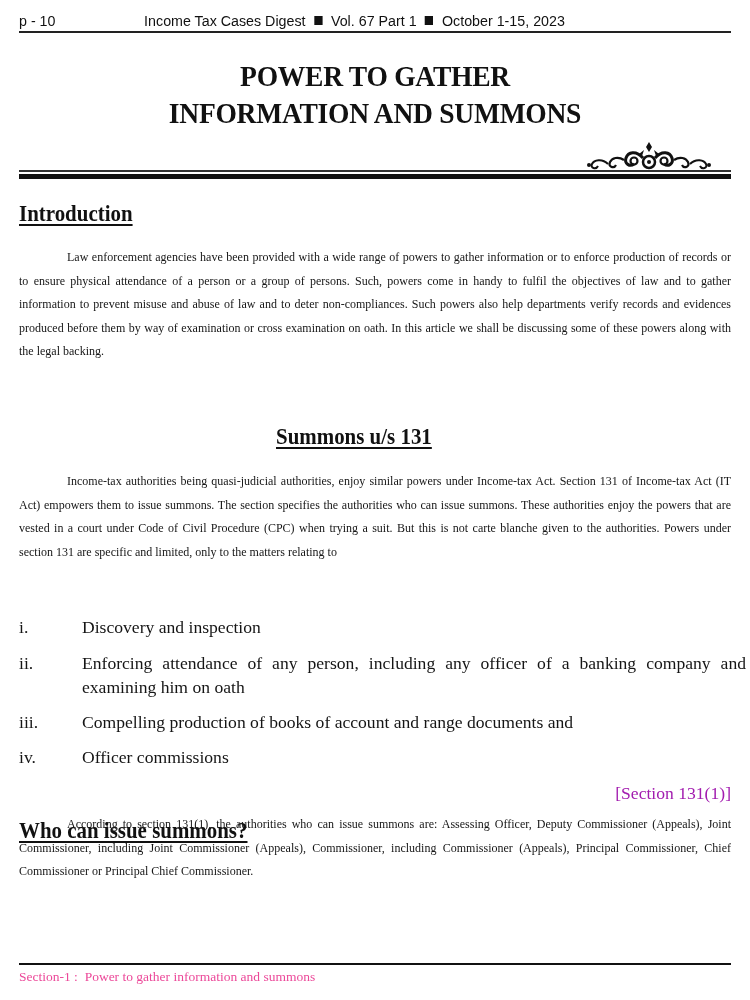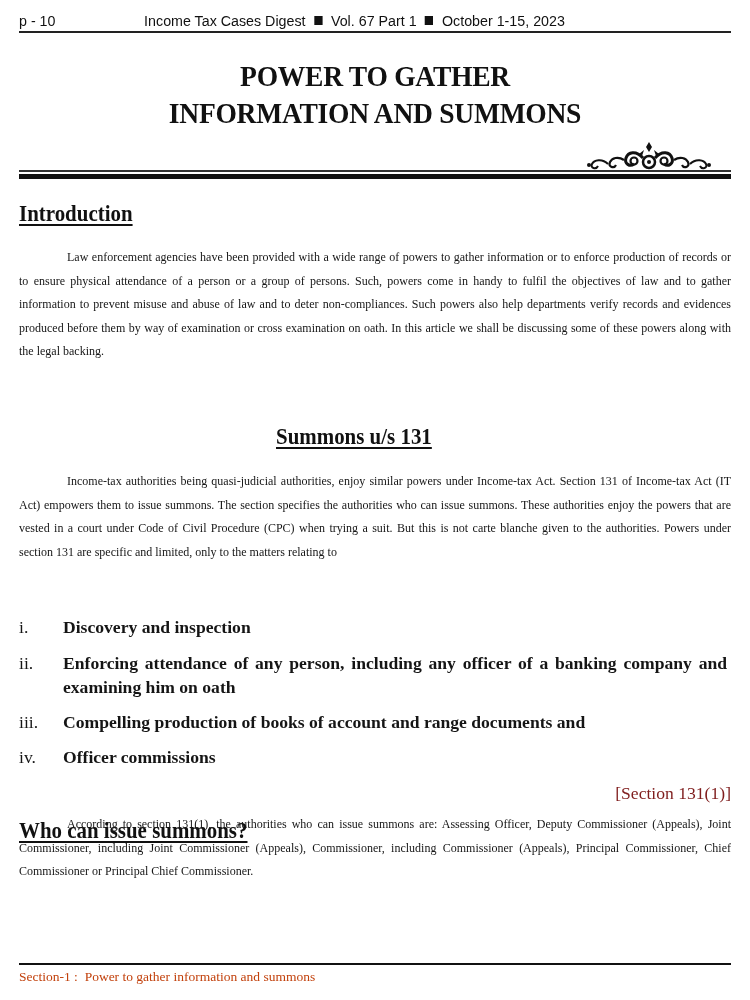--- a/index.html
+++ b/index.html
@@ -14,24 +14,24 @@
   .title { position: absolute; top: 58px; left: 0; width: 712px; text-align: center; font-family: "Liberation Serif", serif; font-weight: bold; font-size: 29px; line-height: 37px; letter-spacing: -0.3px; transform: scaleX(0.95); }
 
   .ornament { position: absolute; left: 565px; top: 140px; width: 130px; height: 34px; }
   .rule-thin { position: absolute; top: 170px; left: 0; width: 712px; height: 2px; background: #333; }
   .rule-thick { position: absolute; top: 174px; left: 0; width: 712px; height: 5px; background: #111; }
 
   .h2 { position: absolute; font-family: "Liberation Serif", serif; font-weight: bold; font-size: 22.5px; text-decoration: underline; text-decoration-thickness: 2px; text-underline-offset: 3px; white-space: nowrap; transform: scaleX(0.93); transform-origin: left; }
   .para { position: absolute; left: 0; width: 712px; font-family: Liberation Serif, serif; font-size: 12px; line-height: 23.5px; text-align: justify; text-indent: 48px; color: #151515; }
   .list-item { position: absolute; left: 0; width: 712px; font-family: "Liberation Serif", serif; font-size: 17.6px; line-height: 23.5px; color: #151515; }
   .list-item .num { position: absolute; left: 0; top: 0; }
-  .list-item .txt { position: absolute; left: 44px; width: 664px; text-align: justify; font-weight: bold; }
-  .cite { position: absolute; right: 0; top: 783px; font-family: "Liberation Serif", serif; font-size: 17.6px; color: #7f1d1d; }
+  .list-item .txt { position: absolute; left: 63px; width: 664px; text-align: justify; }
+  .cite { position: absolute; right: 0; top: 783px; font-family: "Liberation Serif", serif; font-size: 17.6px; color: #a21caf; }
   .foot-rule { position: absolute; top: 963px; left: 0; width: 712px; height: 2px; background: #111; }
-  .footer { position: absolute; top: 969px; left: 0; font-family: "Liberation Serif", serif; font-size: 13.5px; color: #c2410c; white-space: pre; }
+  .footer { position: absolute; top: 969px; left: 0; font-family: "Liberation Serif", serif; font-size: 13.5px; color: #ec4899; white-space: pre; }
 </style>
 </head>
 <body>
 
 <div class="page">
 
   <div class="running-head">
     <span class="pnum">p - 10</span>
     <span class="jtitle">
       <span>Income Tax Cases Digest</span>

